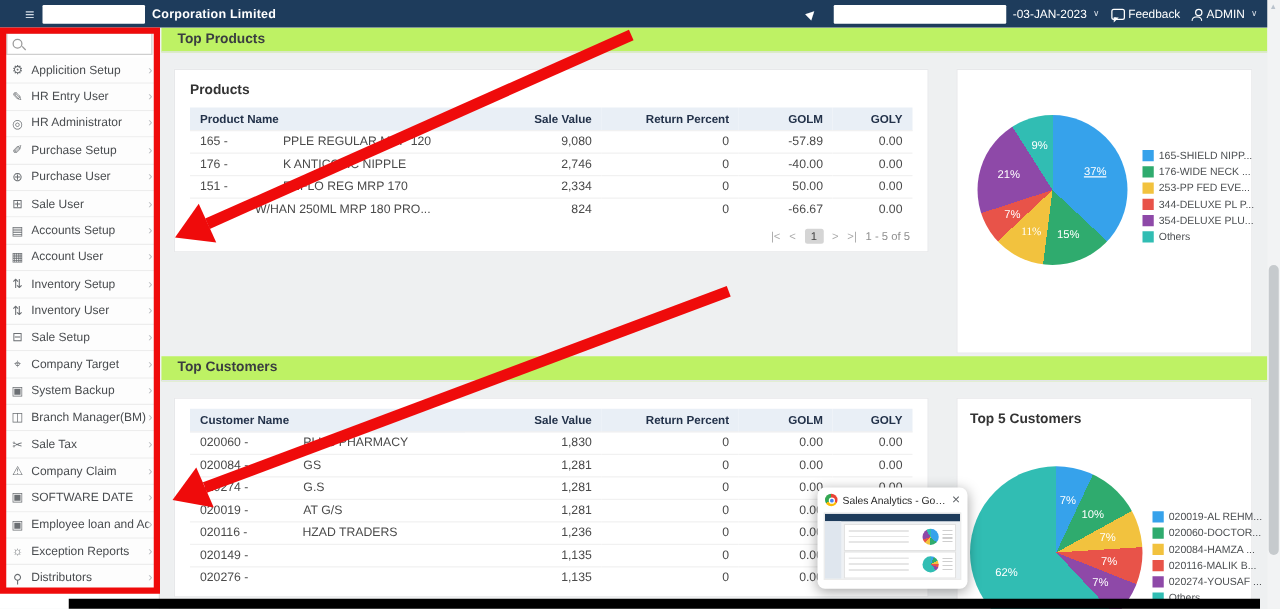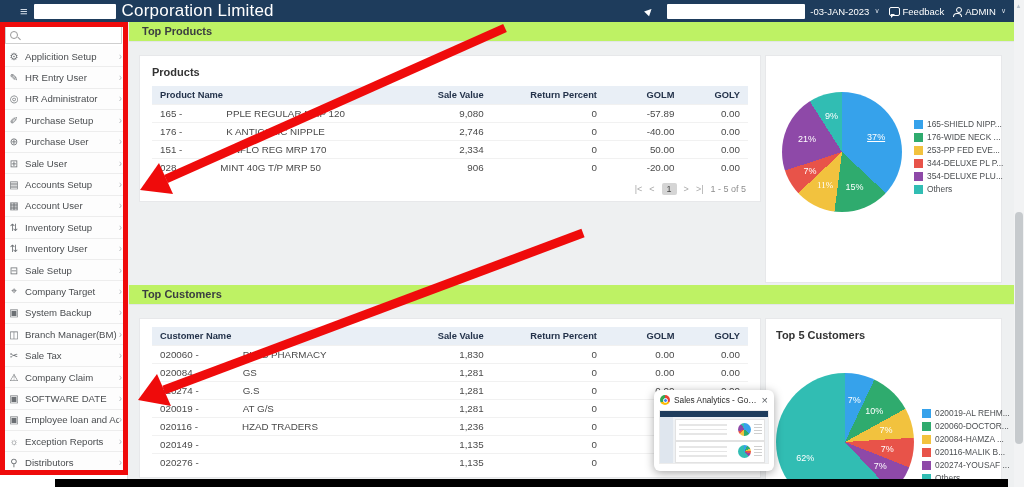--- a/index.html
+++ b/index.html
@@ -6,21 +6,21 @@
   body{width:1024px;height:487px;position:relative;overflow:hidden;
        font-family:"Liberation Sans",sans-serif;background:#eef0f1}
 
   
   .topbar{position:absolute;top:0;left:0;right:10px;height:22px;background:#1e3c5c;
           display:flex;align-items:center;color:#fff;z-index:6;padding:0 8px;box-sizing:border-box}
   .burger{font-size:13px;color:#cfd9e4;margin:0 6px 0 12px;cursor:pointer}
   .redact{background:#fff;display:inline-block;height:15px;border-radius:1px}
   .redact.co{width:82px;margin-right:6px}
   .redact.dt{width:138px;margin:0 2px 0 6px}
-  .co-title{font-weight:normal;font-size:17px;letter-spacing:.2px}
+  .co-title{font-weight:bold;font-size:10px;letter-spacing:.2px}
   .top-right{margin-left:auto;display:flex;align-items:center;gap:9px;font-size:9.5px}
   .nav-arrow{display:inline-block;transform:rotate(-45deg);font-size:9px;color:#fff}
   .chev-dn{font-size:7px;color:#d7dee6;margin-left:2px}
   .bubble{width:9px;height:7px;border:1px solid #fff;border-radius:2px;position:relative;display:inline-block}
   .bubble::after{content:"";position:absolute;left:1px;bottom:-3px;border:2px solid transparent;border-top-color:#fff;border-left-color:#fff}
   .person{width:9px;height:9px;position:relative;display:inline-block}
   .person::before{content:"";position:absolute;left:2.5px;top:0;width:4px;height:4px;border:1px solid #fff;border-radius:50%}
   .person::after{content:"";position:absolute;left:0;bottom:-1px;width:7px;height:3px;border:1px solid #fff;border-bottom:none;border-radius:4px 4px 0 0}
   .tr-item{display:flex;align-items:center;gap:3px;cursor:pointer}
 
@@ -35,21 +35,21 @@
   .side-item{height:21.4px;display:flex;align-items:center;padding:0 5px 0 7px;
              border-bottom:1px solid #ededed;background:#fdfdfd;cursor:pointer;box-sizing:border-box}
   .s-ico{width:14px;font-size:10px;color:#6b6f73;flex:none;text-align:center}
   .s-lbl{flex:1;margin-left:4px;font-size:9.6px;color:#4a4d50;white-space:nowrap;overflow:hidden}
   .s-chev{color:#b9bcc0;font-size:10px;flex:none}
 
   
   .main{position:absolute;left:129px;top:22px;right:10px;bottom:0;overflow:hidden}
   .sec-bar{height:19px;line-height:19px;background:#bef264;border-bottom:1px solid #e2e5e8;
            font-size:11px;font-weight:bold;color:#3a3d40;padding-left:13px}
-  .sec-body{display:flex;gap:4px;padding:13px 12px 0 10px;align-items:flex-start}
+  .sec-body{display:flex;gap:22px;padding:13px 12px 0 10px;align-items:flex-start}
   #sec-products{height:263px;box-sizing:border-box}
   .card{background:#fff;border:1px solid #e7e8ea;box-sizing:border-box}
   .table-card{flex:1;padding:8px 12px 6px 12px}
   .card-title{font-size:11px;font-weight:bold;color:#333;margin:2px 0 8px 0}
   table{width:100%;border-collapse:collapse}
   th{background:#e9eff6;color:#23324a;font-size:9.3px;font-weight:bold;text-align:right;padding:4px 8px}
   th.l{text-align:left}
   td{font-size:9.8px;color:#4a4a4a;text-align:right;padding:3px 8px;border-top:1px solid #f1f1f1;background:#fff;white-space:nowrap}
   td.l{text-align:left;overflow:hidden}
   .gap{display:inline-block;width:44px}
@@ -272,24 +272,24 @@
                 <td>0.00</td>
               </tr>
               <tr>
                 <td class="l"><span>151 -</span><span class="gap"></span><span>ENFLO REG MRP 170</span></td>
                 <td>2,334</td>
                 <td>0</td>
                 <td>50.00</td>
                 <td>0.00</td>
               </tr>
               <tr>
-                <td class="l"><span>028</span><span class="gap"></span><span>MINT 40G T/P MRP 50</span></td>
-                <td>906</td>
-                <td>0</td>
-                <td>-20.00</td>
+                <td class="l"><span></span><span class="gap"></span><span>W/HAN 250ML MRP 180 PRO...</span></td>
+                <td>824</td>
+                <td>0</td>
+                <td>-66.67</td>
                 <td>0.00</td>
               </tr>
             </tbody>
         </table>
         <div class="pager">
           <span class="pg-btn">|&lt;</span>
           <span class="pg-btn">&lt;</span>
           <span class="pg-cur">1</span>
           <span class="pg-btn">&gt;</span>
           <span class="pg-btn">&gt;|</span>

